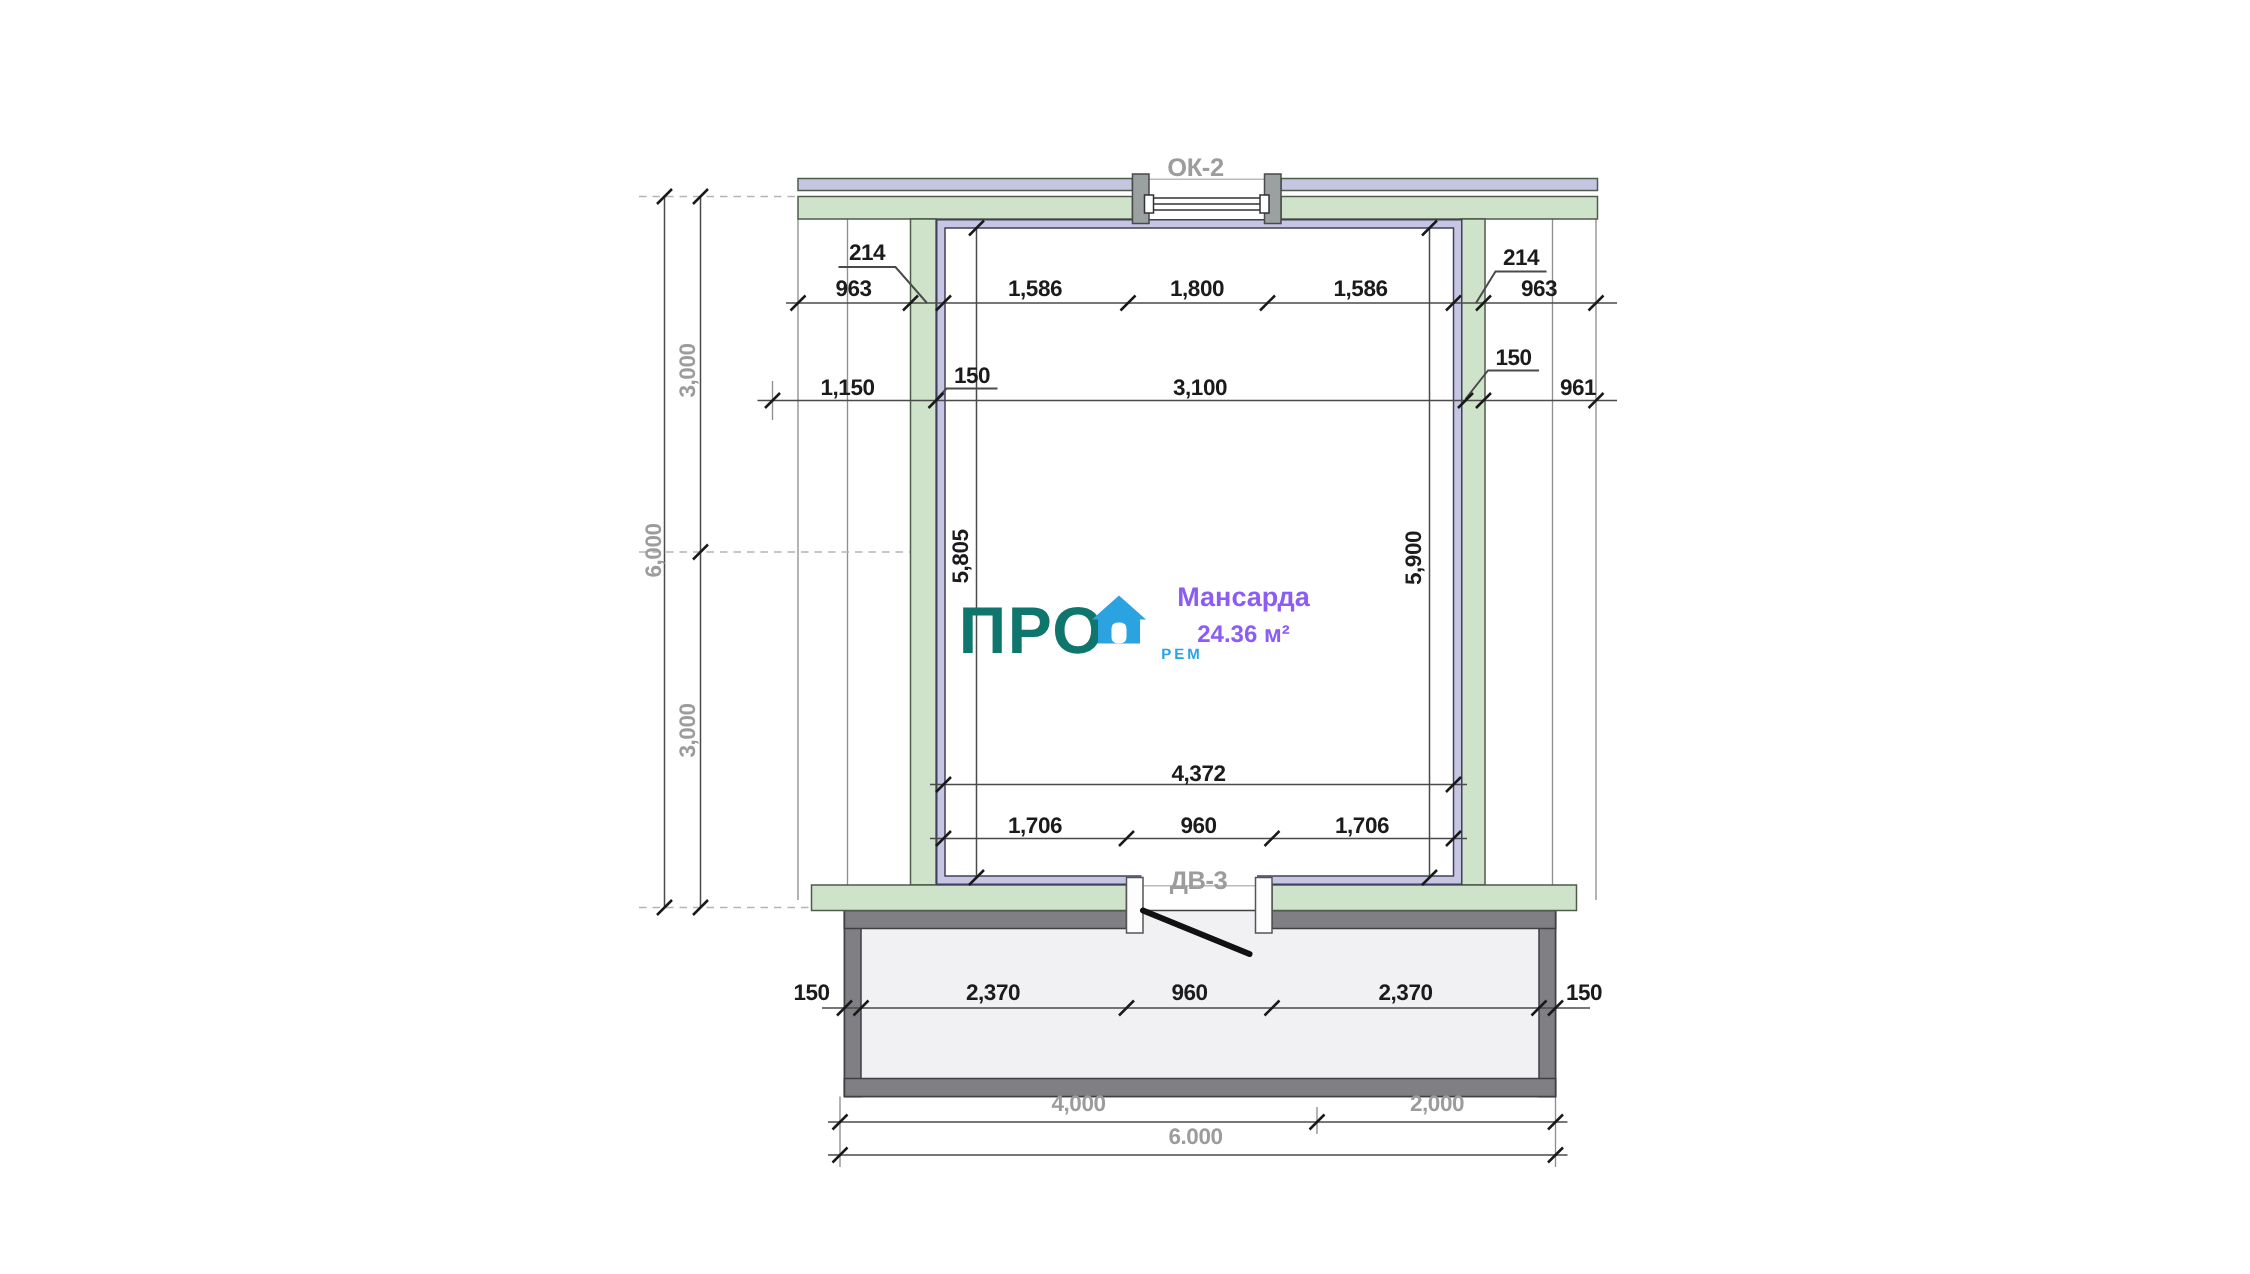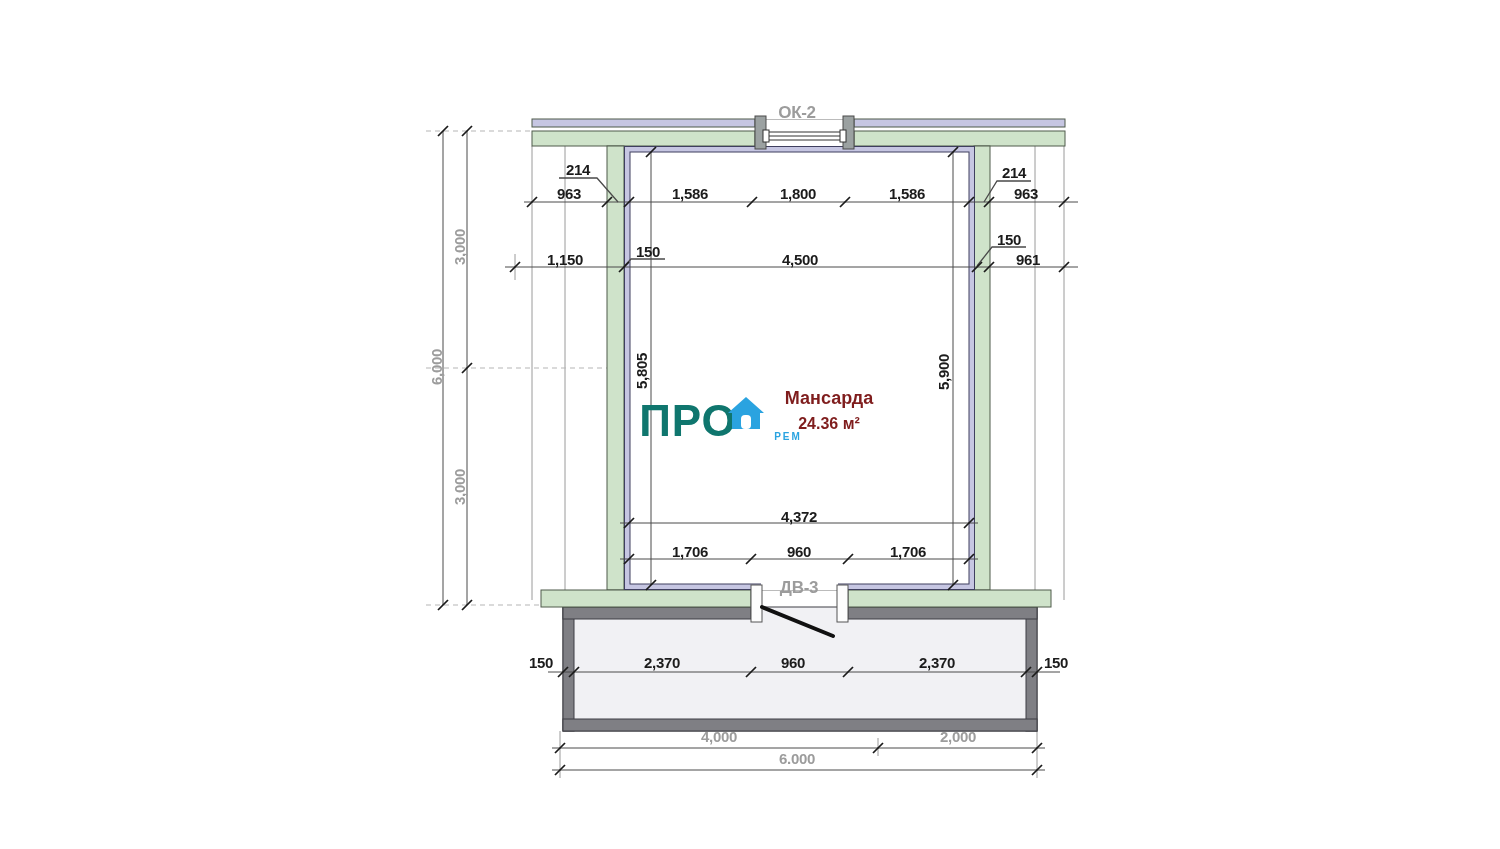--- a/index.html
+++ b/index.html
@@ -4,21 +4,21 @@
 <style>
   html,body{margin:0;padding:0;background:#ffffff;}
   .canvas{position:relative;width:1207px;height:849px;background:#ffffff;overflow:hidden;
           font-family:Liberation Sans, sans-serif;}
   svg.linework{position:absolute;left:0;top:0;}
   .lbl{position:absolute;transform:translate(-50%,-50%);font-weight:bold;font-size:15px;
        color:#1b1b1b;white-space:nowrap;letter-spacing:-0.3px;line-height:1;}
   .lbl.rot{transform:translate(-50%,-50%) rotate(-90deg);}
   .lbl.gray{color:#9c9c9c;}
   .lbl.big{font-size:17px;}
-  .lbl.red{color:#7f1d1d;font-size:18px;letter-spacing:0;}
+  .lbl.red{color:#8b5cf6;font-size:18px;letter-spacing:0;}
   .lbl.red.area{font-size:16px;}
   .wm{position:absolute;transform:translate(-50%,-50%);font-weight:bold;font-size:44px;
       color:#0f766e;letter-spacing:1px;line-height:1;white-space:nowrap;}
   .wm-sub{position:absolute;transform:translate(-50%,-50%);font-weight:bold;font-size:10px;
       color:#2aa3e0;letter-spacing:2px;line-height:1;margin-left:40px;}
   .house{position:absolute;left:727px;top:396px;width:38px;height:34px;}
 </style>
 </head>
 <body>
 
@@ -156,23 +156,23 @@
   <div class="lbl" style="left:569px;top:193px;">963</div>
   <div class="lbl" style="left:578px;top:169px;">214</div>
   <div class="lbl" style="left:690px;top:193px;">1,586</div>
   <div class="lbl" style="left:798px;top:193px;">1,800</div>
   <div class="lbl" style="left:907px;top:193px;">1,586</div>
   <div class="lbl" style="left:1014px;top:172px;">214</div>
   <div class="lbl" style="left:1026px;top:193px;">963</div>
 
   <div class="lbl" style="left:565px;top:259px;">1,150</div>
   <div class="lbl" style="left:648px;top:251px;">150</div>
-  <div class="lbl" style="left:800px;top:259px;">4,500</div>
+  <div class="lbl" style="left:800px;top:259px;">3,100</div>
   <div class="lbl" style="left:1009px;top:239px;">150</div>
-  <div class="lbl" style="left:1028px;top:259px;text-align:right;">961</div>
+  <div class="lbl" style="left:1052px;top:259px;text-align:right;">961</div>
 
   <div class="lbl gray rot" style="left:459px;top:247px;">3,000</div>
   <div class="lbl gray rot" style="left:436px;top:367px;">6,000</div>
   <div class="lbl gray rot" style="left:459px;top:487px;">3,000</div>
 
   <div class="lbl rot" style="left:641px;top:371px;">5,805</div>
   <div class="lbl rot" style="left:943px;top:372px;">5,900</div>
 
   <div class="lbl red" style="left:829px;top:398px;">Мансарда</div>
   <div class="lbl red area" style="left:829px;top:424px;">24.36 м²</div>

